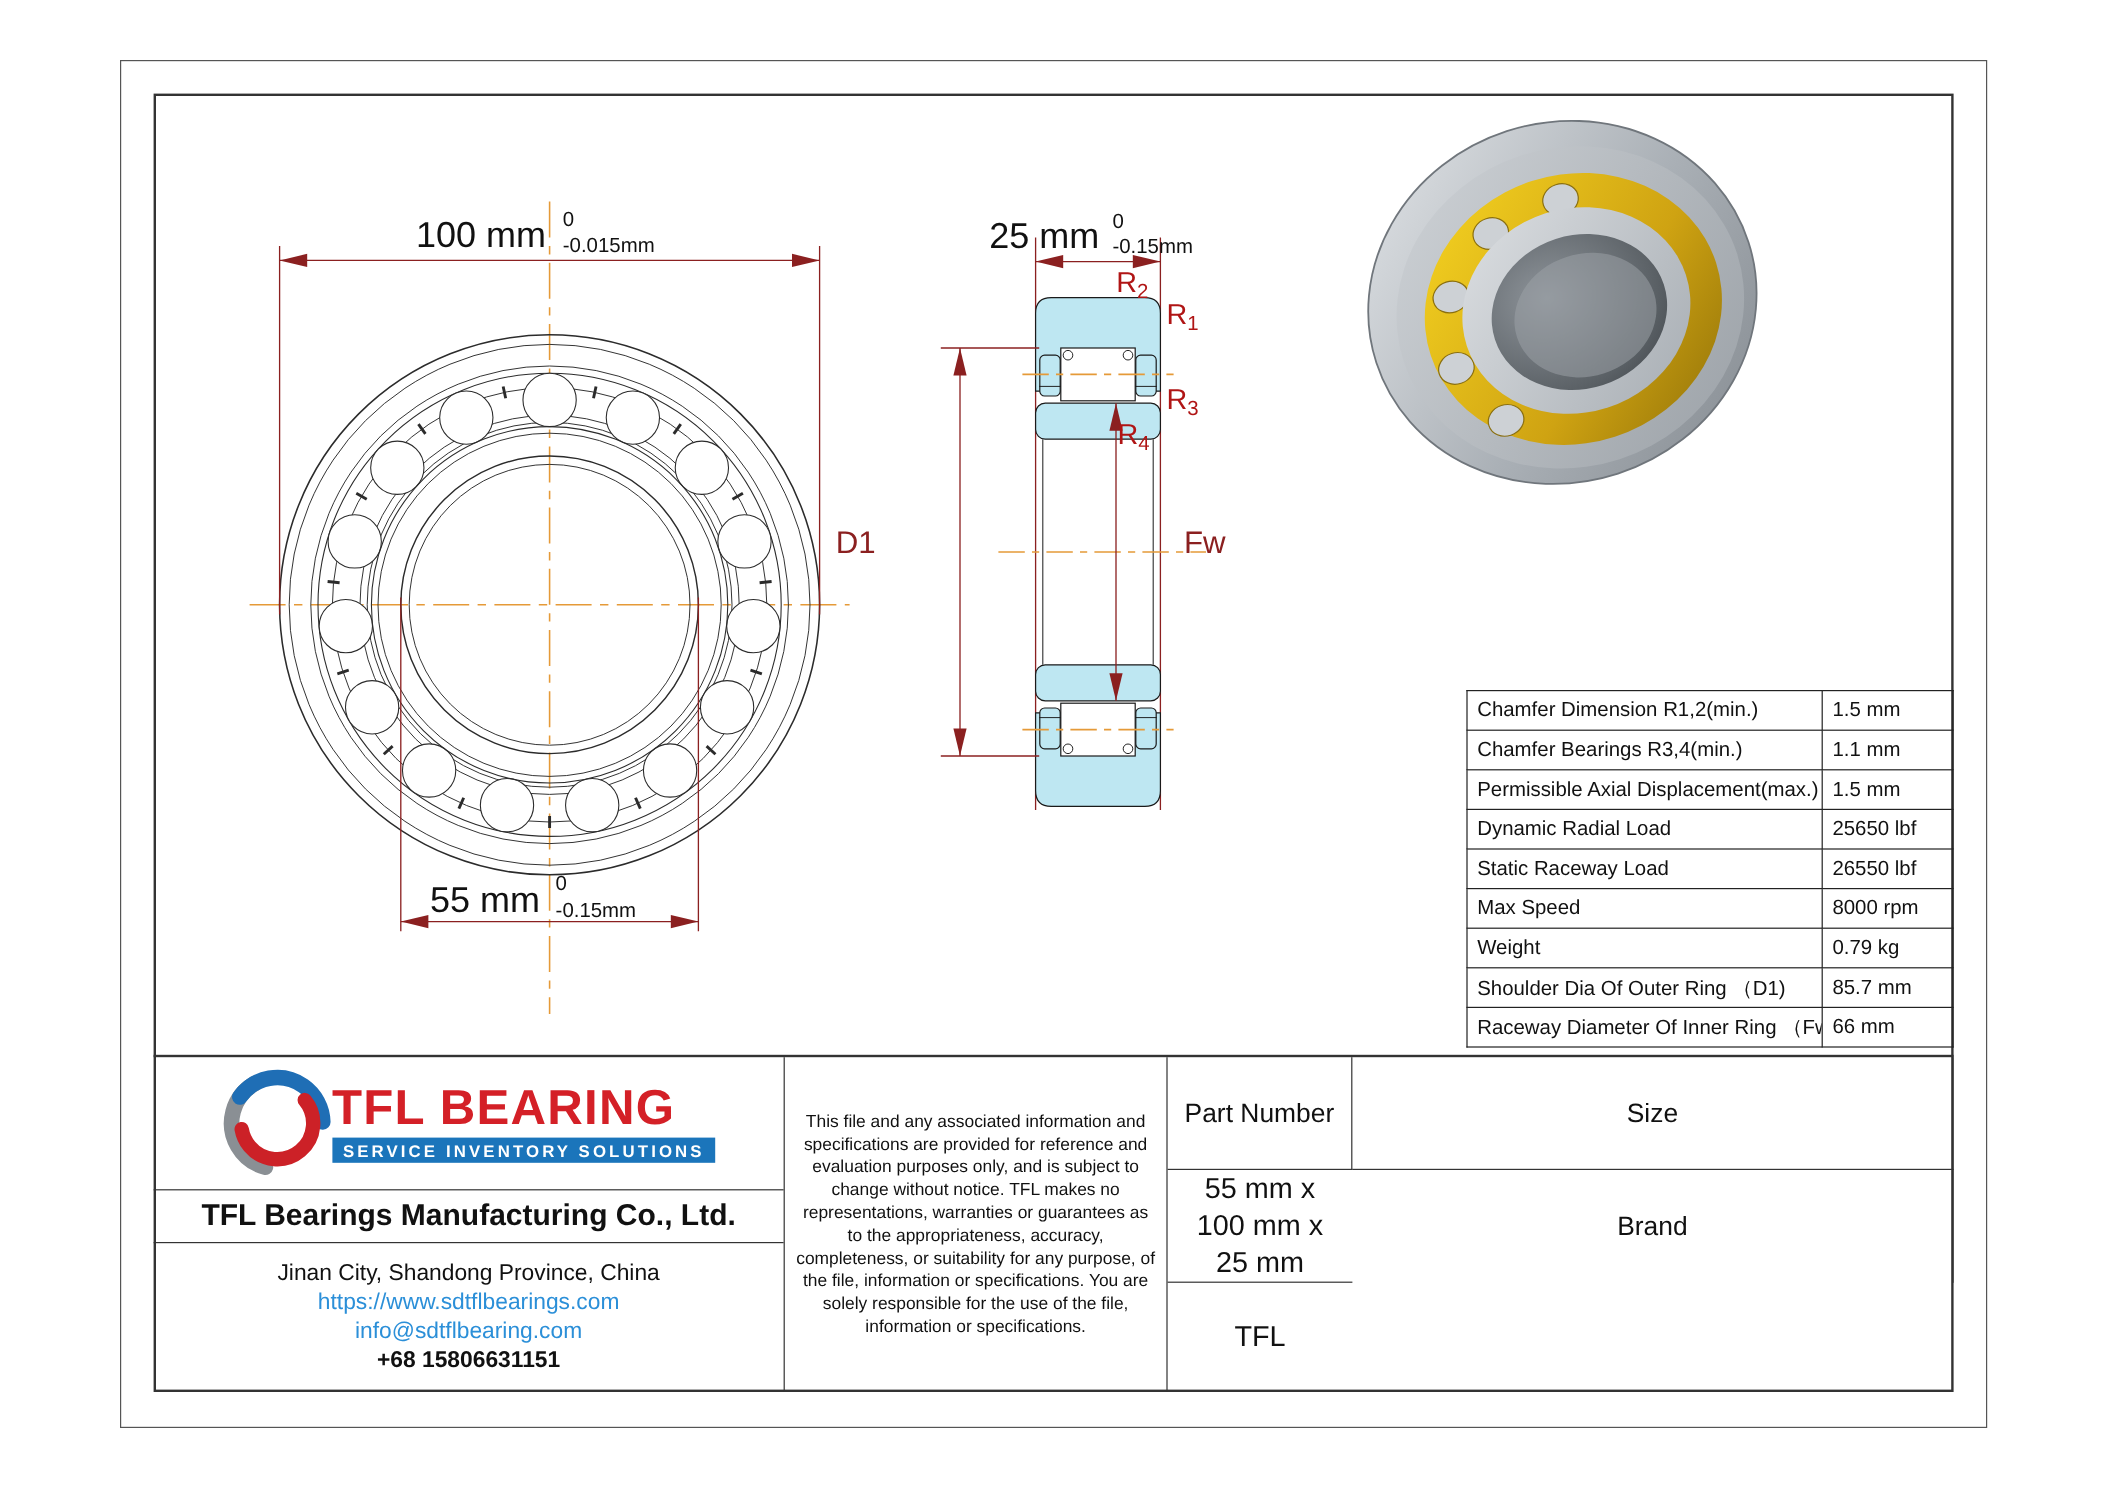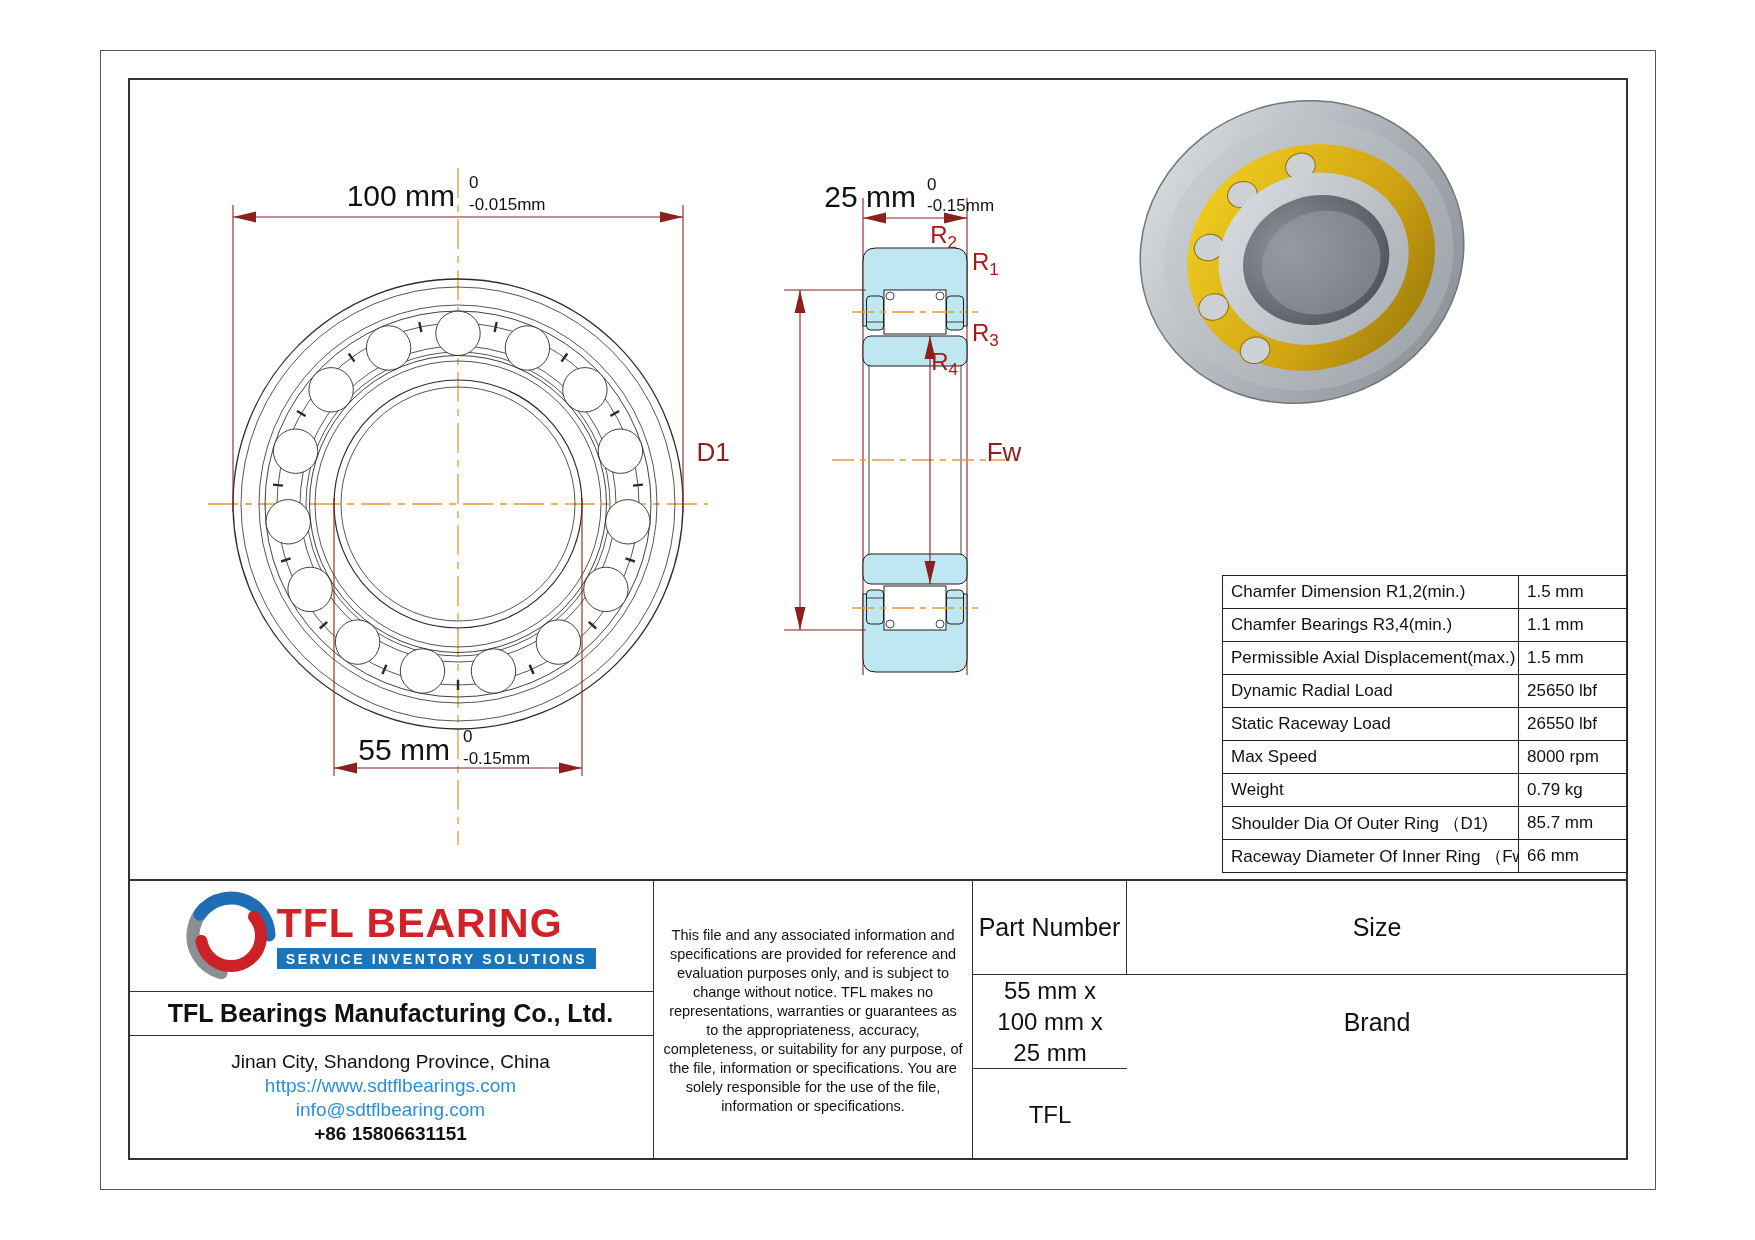--- a/index.html
+++ b/index.html
@@ -35,21 +35,21 @@
   .addr-row{flex:1;display:flex;flex-direction:column;align-items:center;justify-content:center;
             font-size:19px;line-height:24px;}
   .addr-link{color:#2b8fd8;text-decoration:none;}
   .addr-phone{font-weight:bold;}
   .tb-col2{width:319px;border-right:1.5px solid #333;box-sizing:border-box;
            display:flex;align-items:center;justify-content:center;padding:0 9px;}
   .disclaimer{font-size:14.5px;line-height:19px;text-align:center;color:#111;}
   .tb-fields{flex:1;display:grid;grid-template-columns:154px 1fr;
              grid-template-rows:94px 94px 1fr;}
   .f-label{border-right:1.5px solid #333;border-bottom:1.5px solid #333;box-sizing:border-box;
-           display:flex;align-items:center;justify-content:center;font-size:25px;}
+           display:flex;align-items:center;justify-content:center;font-size:22px;}
   .f-value{border-bottom:1.5px solid #333;box-sizing:border-box;display:flex;align-items:center;
            justify-content:center;font-size:24px;text-align:center;line-height:1.3;padding:0 14px;}
   .last{border-bottom:none !important;}
 </style>
 </head>
 <body>
 
 <div class="sheet">
 
   <div class="outer-frame"></div>
@@ -316,21 +316,21 @@
         <div class="logo-text">
           <div class="brand-word">TFL BEARING</div>
           <div class="brand-tag">SERVICE INVENTORY SOLUTIONS</div>
         </div>
       </div>
       <div class="name-row">TFL Bearings Manufacturing Co., Ltd.</div>
       <div class="addr-row">
         <div>Jinan City, Shandong Province, China</div>
         <a class="addr-link" href="#">https://www.sdtflbearings.com</a>
         <a class="addr-link" href="#">info@sdtflbearing.com</a>
-        <div class="addr-phone">+86 15806631151</div>
+        <div class="addr-phone">+68 15806631151</div>
       </div>
     </div>
 
     <div class="tb-col2">
       <div class="disclaimer">This file and any associated information and specifications are provided for reference and evaluation purposes only, and is subject to change without notice. TFL makes no representations, warranties or guarantees as to the appropriateness, accuracy, completeness, or suitability for any purpose, of the file, information or specifications.  You are solely responsible for the use of the file, information or specifications.</div>
     </div>
 
     <div class="tb-fields">
       <div class="f-label">Part Number</div>
       <div class="f-label">Size</div>

